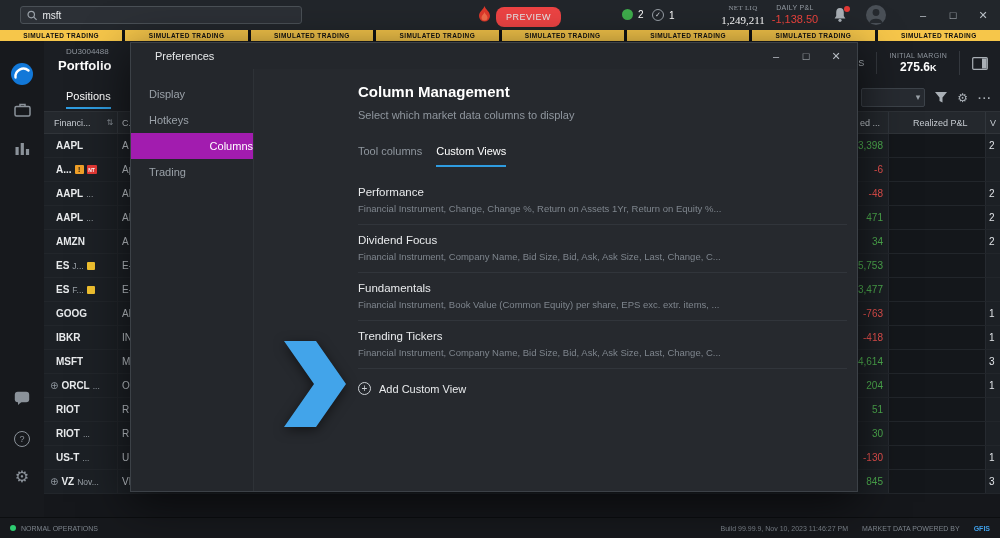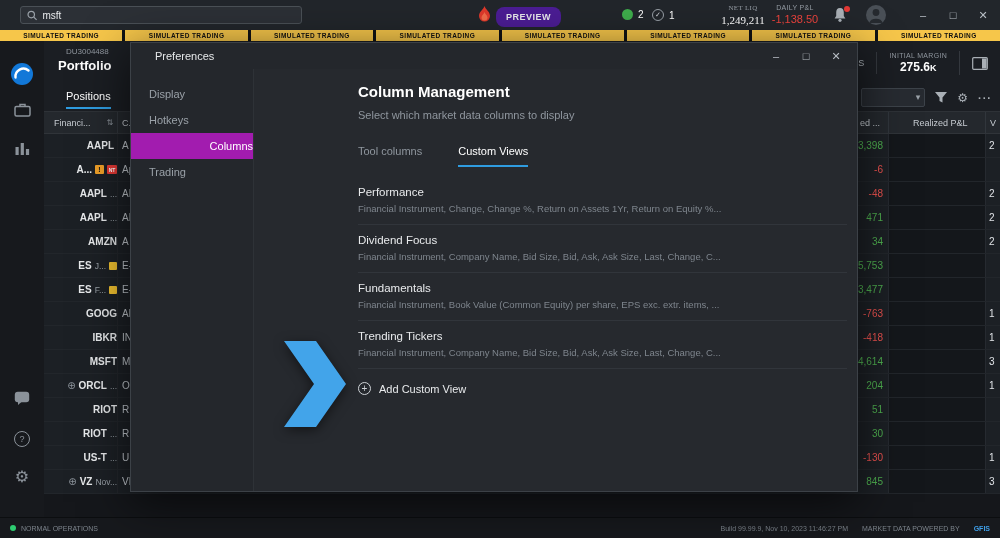--- a/index.html
+++ b/index.html
@@ -11,22 +11,22 @@
     color: #dfe2e6;
     overflow: hidden;
   }
   
   .topbar { position:absolute; left:0; top:0; right:0; height:30px; background:#22262b; z-index:20; }
   .search { position:absolute; left:20px; top:6px; width:282px; height:18px; background:#2c3036;
             border:1px solid #4a5056; border-radius:3px; display:flex; align-items:center; padding:0 6px; gap:5px; }
   .search input { background:transparent; border:none; outline:none; color:#e8eaec; font-size:10px; width:100%;
                   font-family:"Liberation Sans","DejaVu Sans",sans-serif; }
   .flame { position:absolute; left:478px; top:6px; }
-  .preview { position:absolute; left:496px; top:7px; height:20px; padding:0 10px; background:#4c1d95;
-             border-radius:8px; font-size:9px; letter-spacing:.5px; color:#e8eaec; display:flex; align-items:center;font-weight:bold; }
+  .preview { position:absolute; left:496px; top:7px; height:20px; padding:0 10px; background:#ef4444;
+             border-radius:8px; font-size:9px; letter-spacing:.5px; color:#e8eaec; display:flex; align-items:center; }
   .cntgrp { position:absolute; top:9px; display:flex; gap:5px; align-items:center; font-size:10px; color:#fff; }
   .gdot { width:11px; height:11px; border-radius:50%; background:#3fae4c; }
   .ccirc { width:12px; height:12px; border-radius:50%; border:1px solid #9aa1a8; color:#cfd3d7; font-size:7px;
            display:flex; align-items:center; justify-content:center; }
   .pnlblk { position:absolute; top:4px; text-align:center; }
   .pnlblk .lbl { font-size:7px; color:#969da5; letter-spacing:.3px; }
   .pnlblk .val { font-size:11px; margin-top:2px; color:#fff; }
   .pnlblk .val.red { color:#f0443e; }
   .bellwrap { position:absolute; left:833px; top:7px; width:16px; height:16px; }
   .belldot { position:absolute; right:-1px; top:-1px; width:6px; height:6px; border-radius:50%; background:#e53935; }
@@ -67,21 +67,21 @@
   .thead { height:22px; display:flex; background:#24282d; border-bottom:1px solid #303439; font-size:9px; color:#c6cbd1; }
   .thead > div { display:flex; align-items:center; }
   .c-sym { width:74px; border-right:1px solid #31363c; padding-left:10px; gap:16px; }
   .c-co { flex:1; padding-left:4px; overflow:hidden; white-space:nowrap; }
   .c-upnl { width:90px; padding-left:62px; overflow:hidden; white-space:nowrap; }
   .c-re { width:97px; border-left:1px solid #31363c; padding-left:24px; }
   .c-v { width:15px; border-left:1px solid #31363c; padding-left:4px; overflow:hidden; }
   .sortic { font-size:8px; color:#8f969e; }
   .trow { height:24px; display:flex; align-items:center; font-size:10px; border-bottom:1px solid #22262b; background:#1c2025; }
   .trow .sym { width:74px; display:flex; align-items:center; gap:3px; padding-left:12px; border-right:1px solid #23262b;
-               height:100%; overflow:hidden; white-space:nowrap;justify-content:flex-end; }
+               height:100%; overflow:hidden; white-space:nowrap; }
   .trow .sym.haspre { padding-left:6px; }
   .symtxt { color:#e8eaec; font-weight:600; }
   .subtxt { color:#9aa1a8; font-size:8.5px; }
   .plusic { color:#8b929a; font-size:10px; }
   .flag-yellow { width:8px; height:8px; background:#f2c230; border-radius:1px; flex:0 0 auto; }
   .flag-warn { width:9px; height:9px; background:#f0a028; border-radius:1px; color:#111; font-size:7px; font-weight:bold;
                display:flex; align-items:center; justify-content:center; flex:0 0 auto; }
   .flag-red { width:10px; height:9px; background:#e53935; border-radius:1px; color:#fff; font-size:5px; font-weight:bold;
               display:flex; align-items:center; justify-content:center; flex:0 0 auto; }
   .trow .co { flex:1; padding-left:4px; color:#c6cbd1; overflow:hidden; white-space:nowrap; height:100%;
@@ -100,21 +100,21 @@
                position:relative; flex:0 0 auto; }
   .mbtns { position:absolute; right:6px; top:0; height:26px; display:flex; }
   .mbtn { width:30px; display:flex; align-items:center; justify-content:center; color:#b9bfc6; font-size:11px; }
   .mbody { flex:1; display:flex; min-height:0; }
   .mnav { width:122px; padding-top:12px; flex:0 0 auto; }
   .mnav .item { height:26px; line-height:26px; padding-left:18px; font-size:11px; color:#9aa1a8; }
   .mnav .item.active { background:#a21caf; color:#fff;text-align:right; }
   .mcontent { flex:1; background:#26292e; border-left:1px solid #2e3237; padding:0 10px 0 104px; }
   .mh { margin-top:14px; font-size:15px; font-weight:bold; color:#fff; }
   .msub { margin-top:9px; font-size:11px; color:#8f969e; }
-  .mtabs { margin-top:24px; display:flex; gap:36px; font-size:11px; }
+  .mtabs { margin-top:24px; display:flex; gap:14px; font-size:11px; }
   .mtab { color:#8f969e; padding-bottom:8px; }
   .mtab.active { color:#fff; border-bottom:2px solid #2f9ce0; }
   .mlist { margin-top:10px; }
   .mitem { padding:9px 0 10px; border-bottom:1px solid #31353b; }
   .mitem .t { font-size:11.5px; color:#e8eaec; }
   .mitem .d { margin-top:5px; font-size:9.5px; color:#7e858d; white-space:nowrap; overflow:hidden; }
   .addrow { margin-top:13px; display:flex; align-items:center; gap:8px; font-size:11px; color:#e8eaec; }
   .addicon { width:13px; height:13px; border:1px solid #cfd3d7; border-radius:50%; color:#cfd3d7; font-size:10px;
              line-height:11px; text-align:center; flex:0 0 auto; }
   

